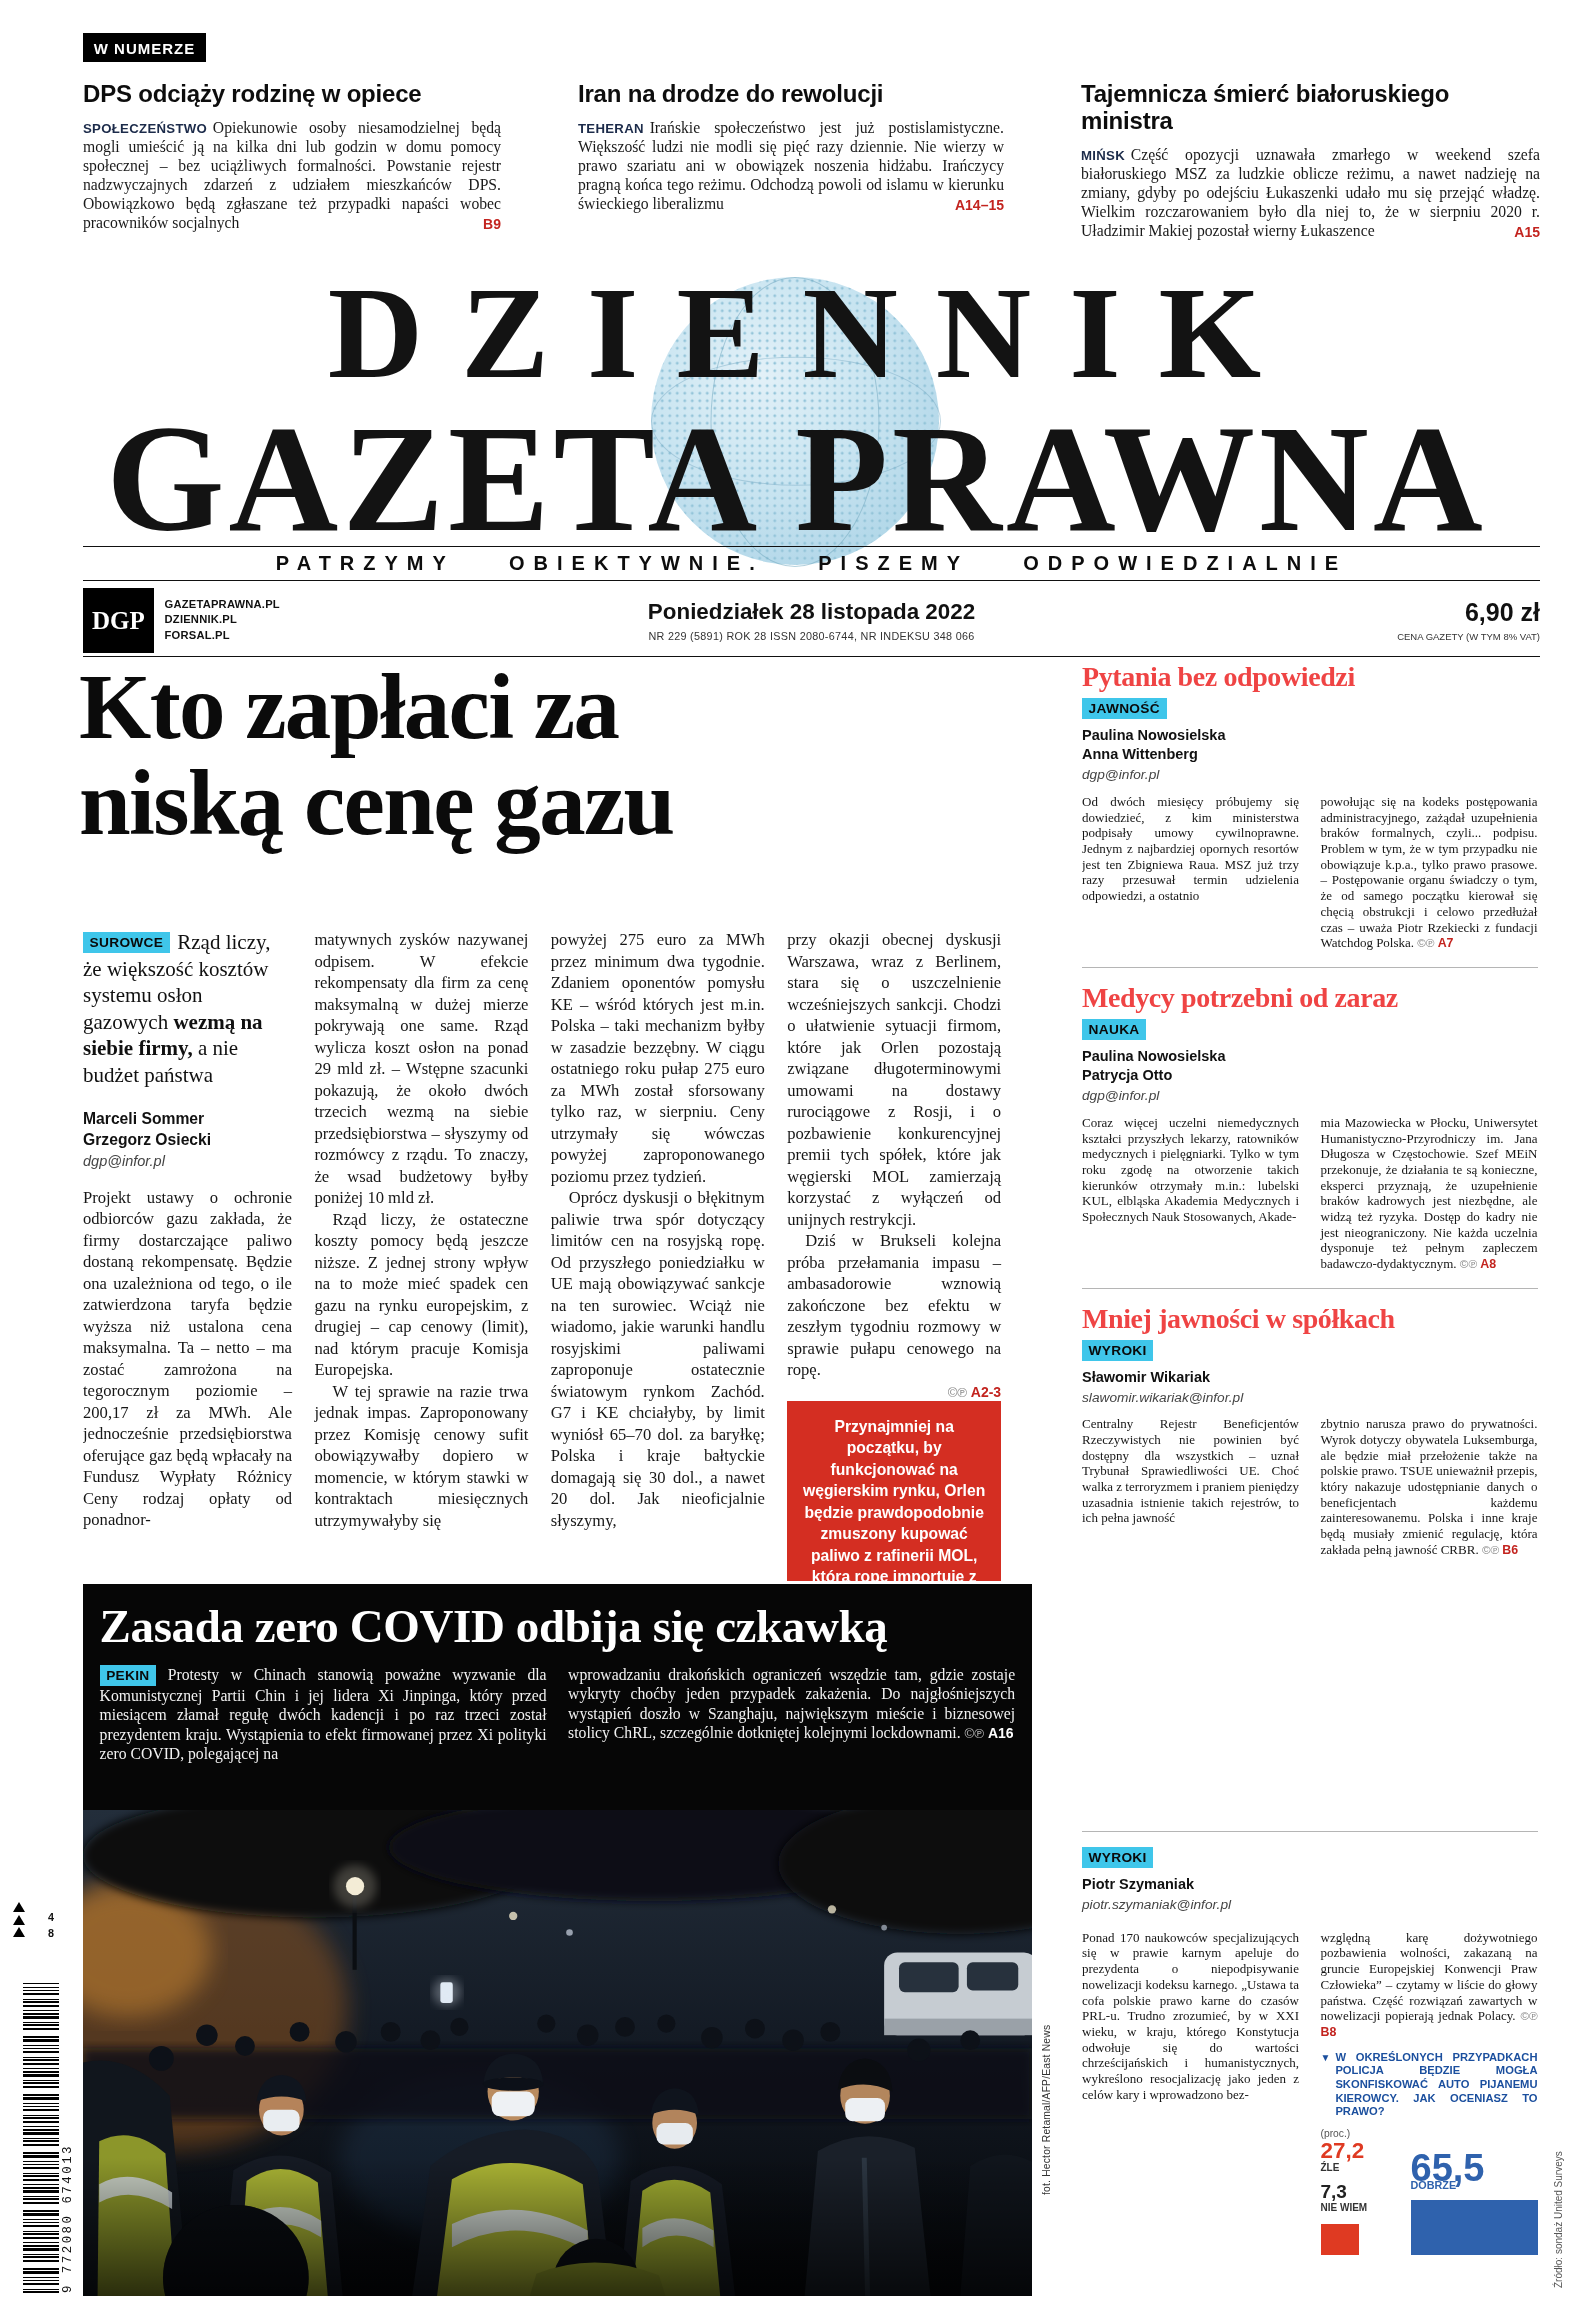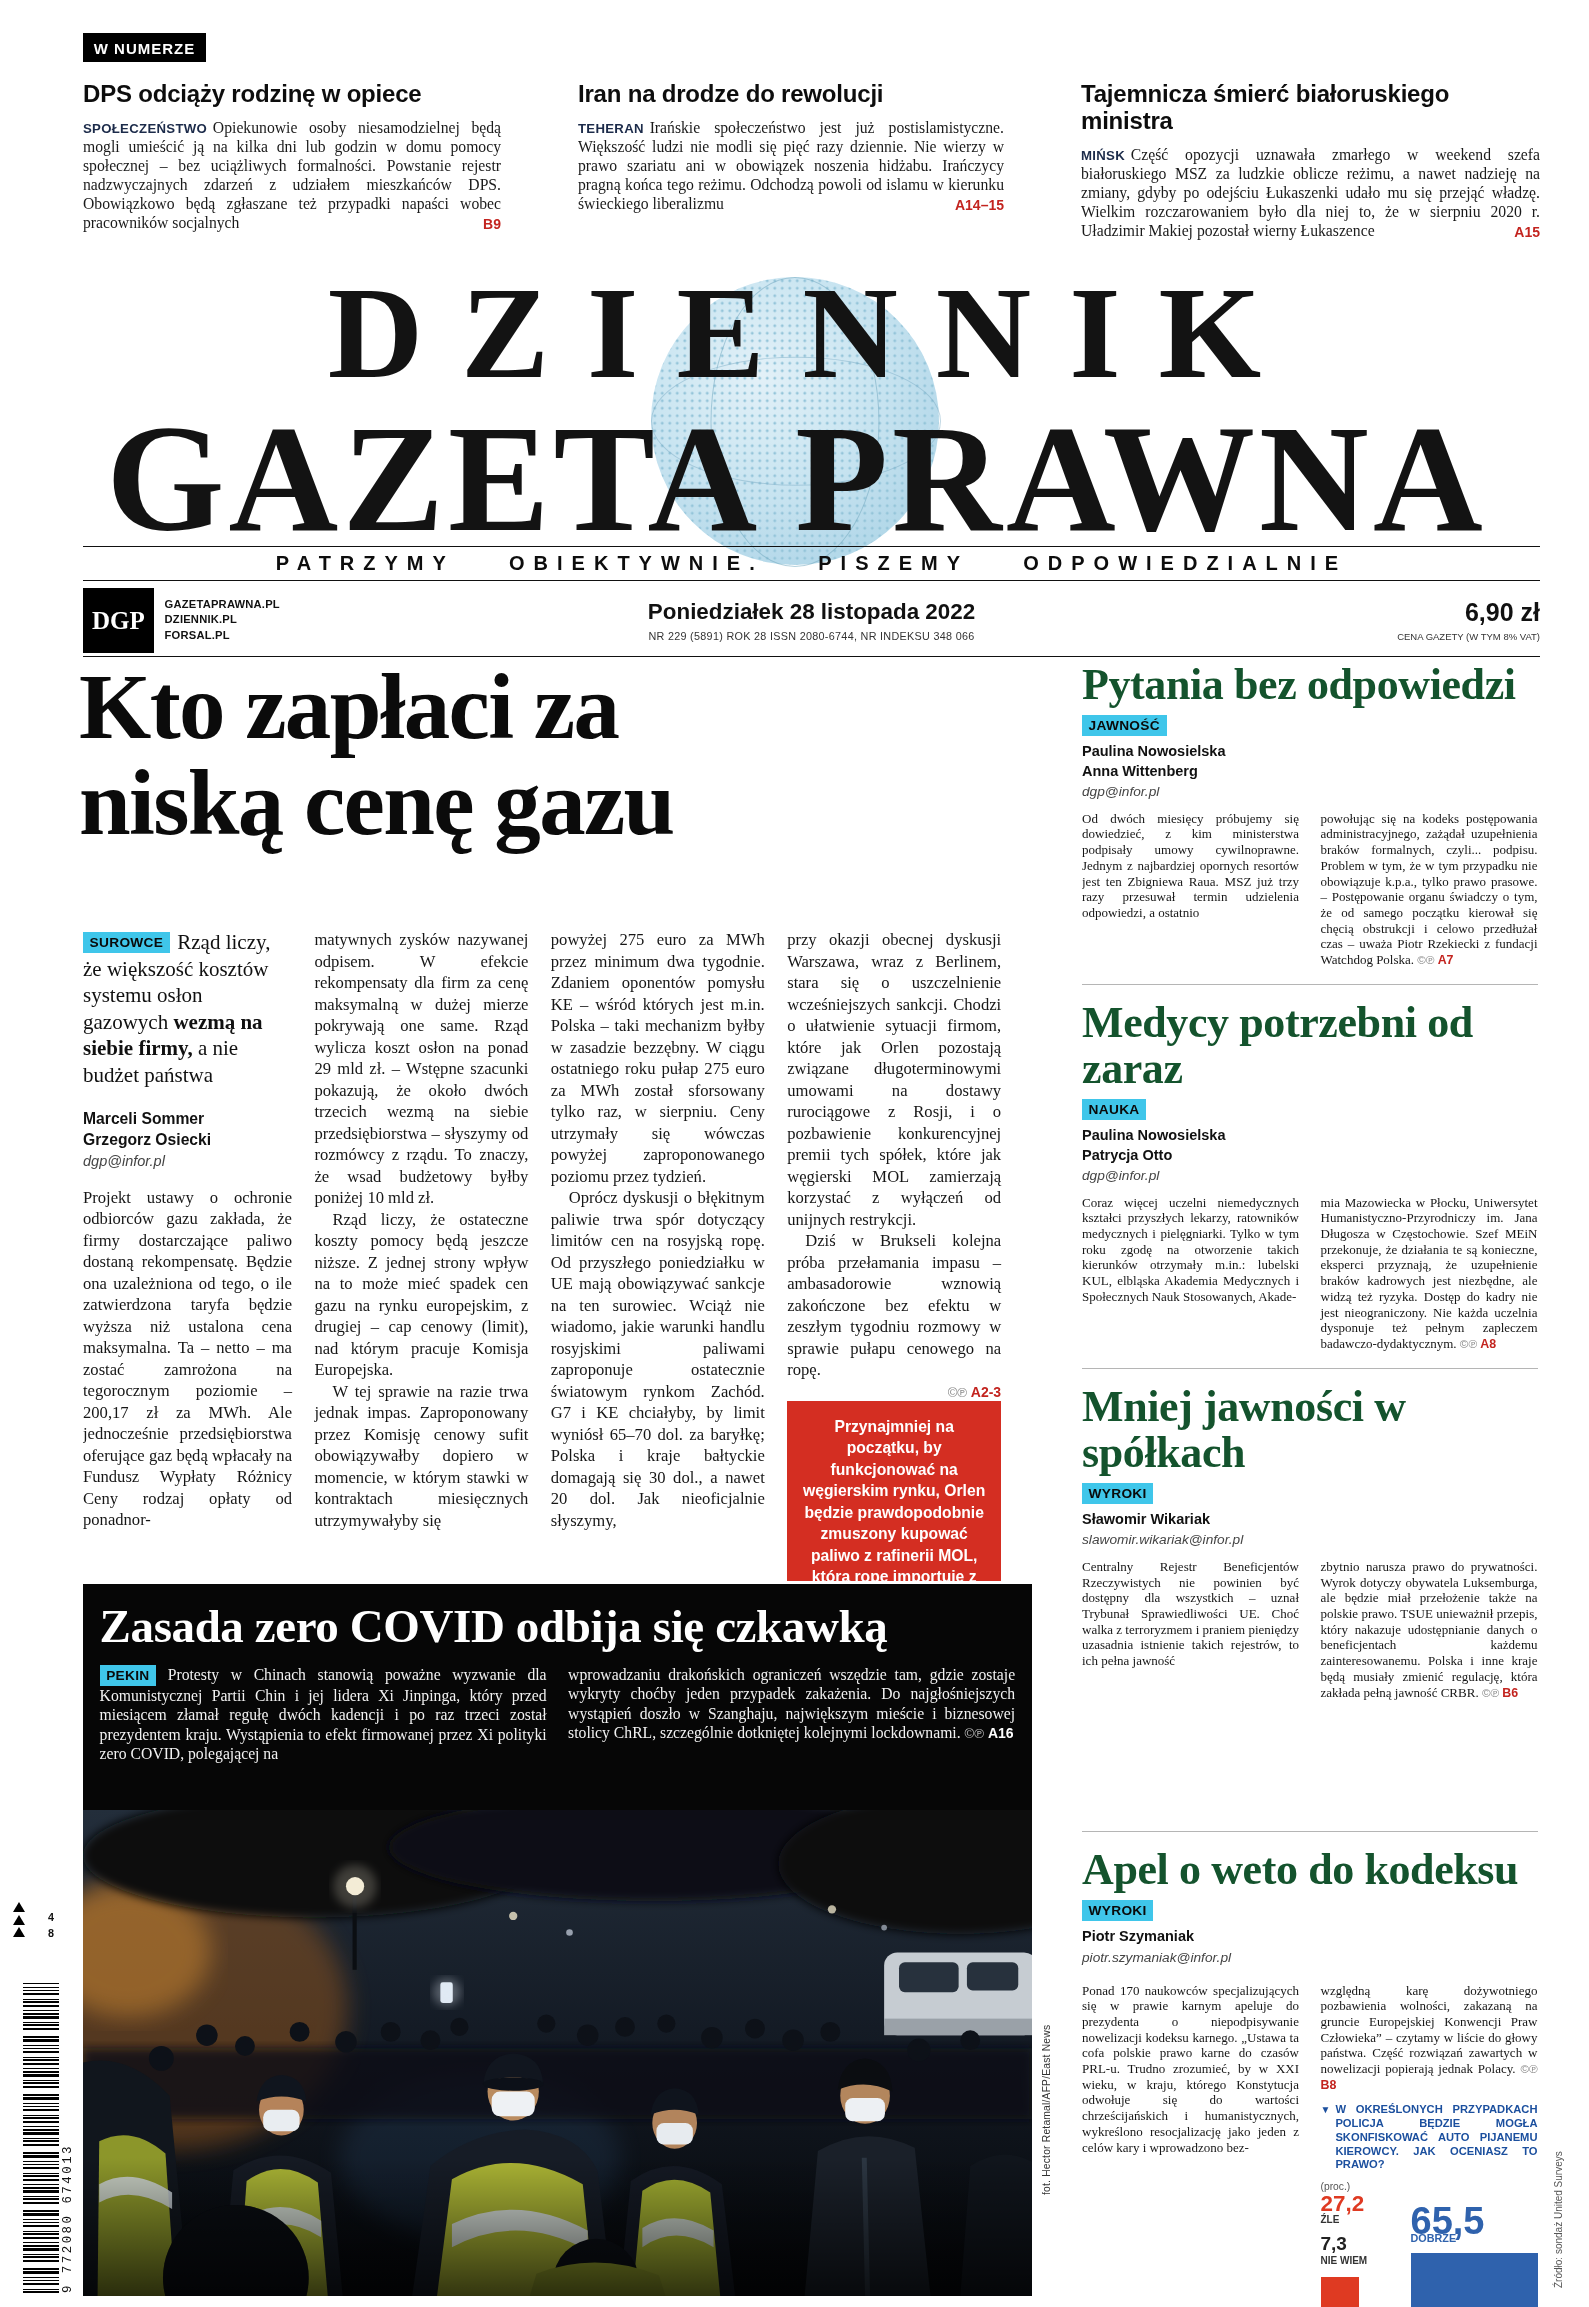--- a/index.html
+++ b/index.html
@@ -86,21 +86,21 @@
   .mark-light { color:#bbb; }
   .pref-light { color:#fff; }
   .photo { position:absolute; left:83px; top:1810px; width:949px; height:486px; background:#05070a; }
   .photo svg { display:block; width:100%; height:100%; }
   .photo-credit { position:absolute; left:1041px; top:2195px; transform:rotate(-90deg);
     transform-origin:0 0; font:10.3px "Liberation Sans",sans-serif; color:#333;
     white-space:nowrap; letter-spacing:0.2px; }
   
   .rightcol { position:absolute; left:1082px; top:662px; width:456px; height:1645px; }
   .stories-flow { height:1169px; overflow:hidden; }
-  .story-title { margin:0 0 6.6px; font-size:44px; font-weight:700; letter-spacing:-0.4px; line-height:1.05; color:#14532d;}
+  .story-title { margin:0 0 6.6px; font-size:28px; font-weight:700; letter-spacing:-0.4px; line-height:1.05; color:#ef4444;}
   .tag-row { margin-bottom:6.6px; }
   .story .byline { margin:6.6px 0 11.6px; }
   .rightcol .author { font-size:14.5px; }
   .rightcol .email { font-size:13.7px; }
   .story-cols { display:flex; gap:21.5px; }
   .scol { width:217px; font-size:13px; line-height:15.7px; text-align:justify; color:#161616;}
   .story + .story { border-top:0.8px solid #b5b5b5; padding-top:15px; margin-top:15px; }
   .story4 { position:absolute; top:1169px; left:0; width:456px; border-top:0.8px solid #b5b5b5; padding-top:15px; }
   .scol .pref { font-size:12.4px; }
   .scol .mark { font-size:11.6px; }
@@ -372,21 +372,20 @@
         </div>
         <div class="story-cols">
           <div class="scol"><span>Centralny Rejestr Beneficjentów Rzeczywistych nie powinien być dostępny dla wszystkich – uznał Trybunał Sprawiedliwości UE. Choć walka z terroryzmem i praniem pieniędzy uzasadnia istnienie takich rejestrów, to ich pełna jawność</span></div>
           <div class="scol"><span>zbytnio narusza prawo do prywatności. Wyrok dotyczy obywatela Luksemburga, ale będzie miał przełożenie także na polskie prawo. TSUE unieważnił przepis, który nakazuje udostępnianie danych o beneficjentach każdemu zainteresowanemu. Polska i inne kraje będą musiały zmienić regulację, która zakłada pełną jawność CRBR.</span> <span class="mark">©℗</span> <span class="pref">B6</span></div>
         </div>
       </section>
 
     </div>
 
     <section class="story4">
-      <h2 class="story-title">Apel o weto do kodeksu</h2>
       <div class="tag-row"><span class="tag">WYROKI</span></div>
       <div class="byline">
         <div class="author">Piotr Szymaniak</div>
 
         <div class="email">piotr.szymaniak@infor.pl</div>
       </div>
       <div class="story-cols">
         <div class="scol"><span>Ponad 170 naukowców specjalizujących się w prawie karnym apeluje do prezydenta o niepodpisywanie nowelizacji kodeksu karnego. „Ustawa ta cofa polskie prawo karne do czasów PRL-u. Trudno zrozumieć, by w XXI wieku, w kraju, którego Konstytucja odwołuje się do wartości chrześcijańskich i humanistycznych, wykreślono resocjalizację jako jeden z celów kary i wprowadzono bez-</span></div>
         <div class="scol">
           <span>względną karę dożywotniego pozbawienia wolności, zakazaną na gruncie Europejskiej Konwencji Praw Człowieka” – czytamy w liście do głowy państwa. Część rozwiązań zawartych w nowelizacji popierają jednak Polacy.</span> <span class="mark">©℗</span> <span class="pref">B8</span>

